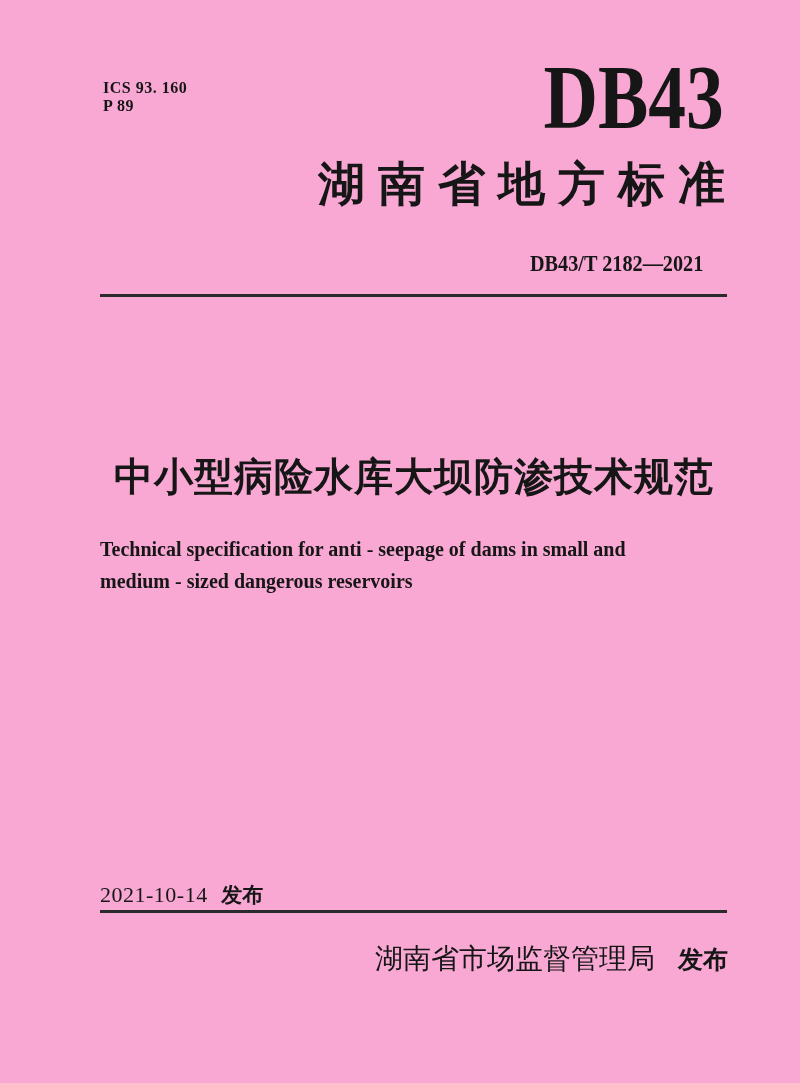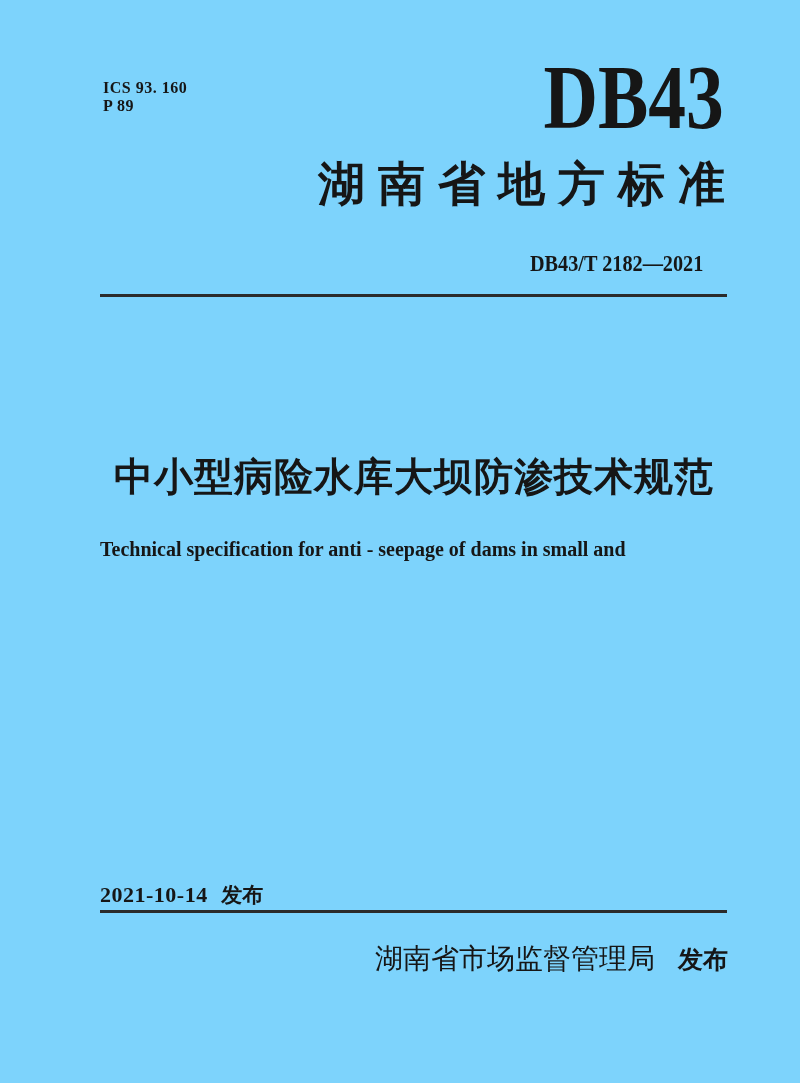--- a/index.html
+++ b/index.html
@@ -1,21 +1,21 @@
 <!DOCTYPE html>
 <html><head>
 <meta charset="utf-8">
 <style>
   * { margin: 0; padding: 0; box-sizing: border-box; }
   html, body { background: #ffffff; }
   .page {
     position: relative;
     width: 800px;
     height: 1083px;
-    background: #7dd3fc;
+    background: #f9a8d4;
     color: #161616;
     font-family: "Liberation Serif", serif;
     overflow: hidden;
   }
 
   
   .ics-block {
     position: absolute;
     left: 103px;
     top: 79px;
@@ -120,21 +120,21 @@
     display: flex;
     justify-content: space-between;
     align-items: baseline;
     font-weight: bold;
     font-size: 22px;
     line-height: 24px;
   }
   .date-item { white-space: nowrap; }
   .date-num {
     font-family: "Liberation Serif", serif;
-    font-weight: bold;
+    font-weight: normal;
     letter-spacing: 0.5px;
     margin-top: 48px;
   }
   .date-label {
     font-family: "Liberation Sans", sans-serif;
     font-weight: bold;
     font-size: 21px;
     margin-left: 8px;
   }
 
@@ -176,20 +176,21 @@
   <div class="std-name">湖南省地方标准</div>
 
   <div class="std-number">DB43/T 2182—2021</div>
 
   <div class="rule rule-top"></div>
 
   <div class="title-zh">中小型病险水库大坝防渗技术规范</div>
 
   <div class="title-en">
     <div class="en-line">Technical specification for anti - seepage of dams in small and</div>
+    <div class="en-line">medium - sized dangerous reservoirs</div>
   </div>
 
   <div class="dates-row">
     <div class="date-item">
       <span class="date-num">2021-10-14</span>
       <span class="date-label">发布</span>
     </div>
   </div>
 
   <div class="rule rule-bottom"></div>

